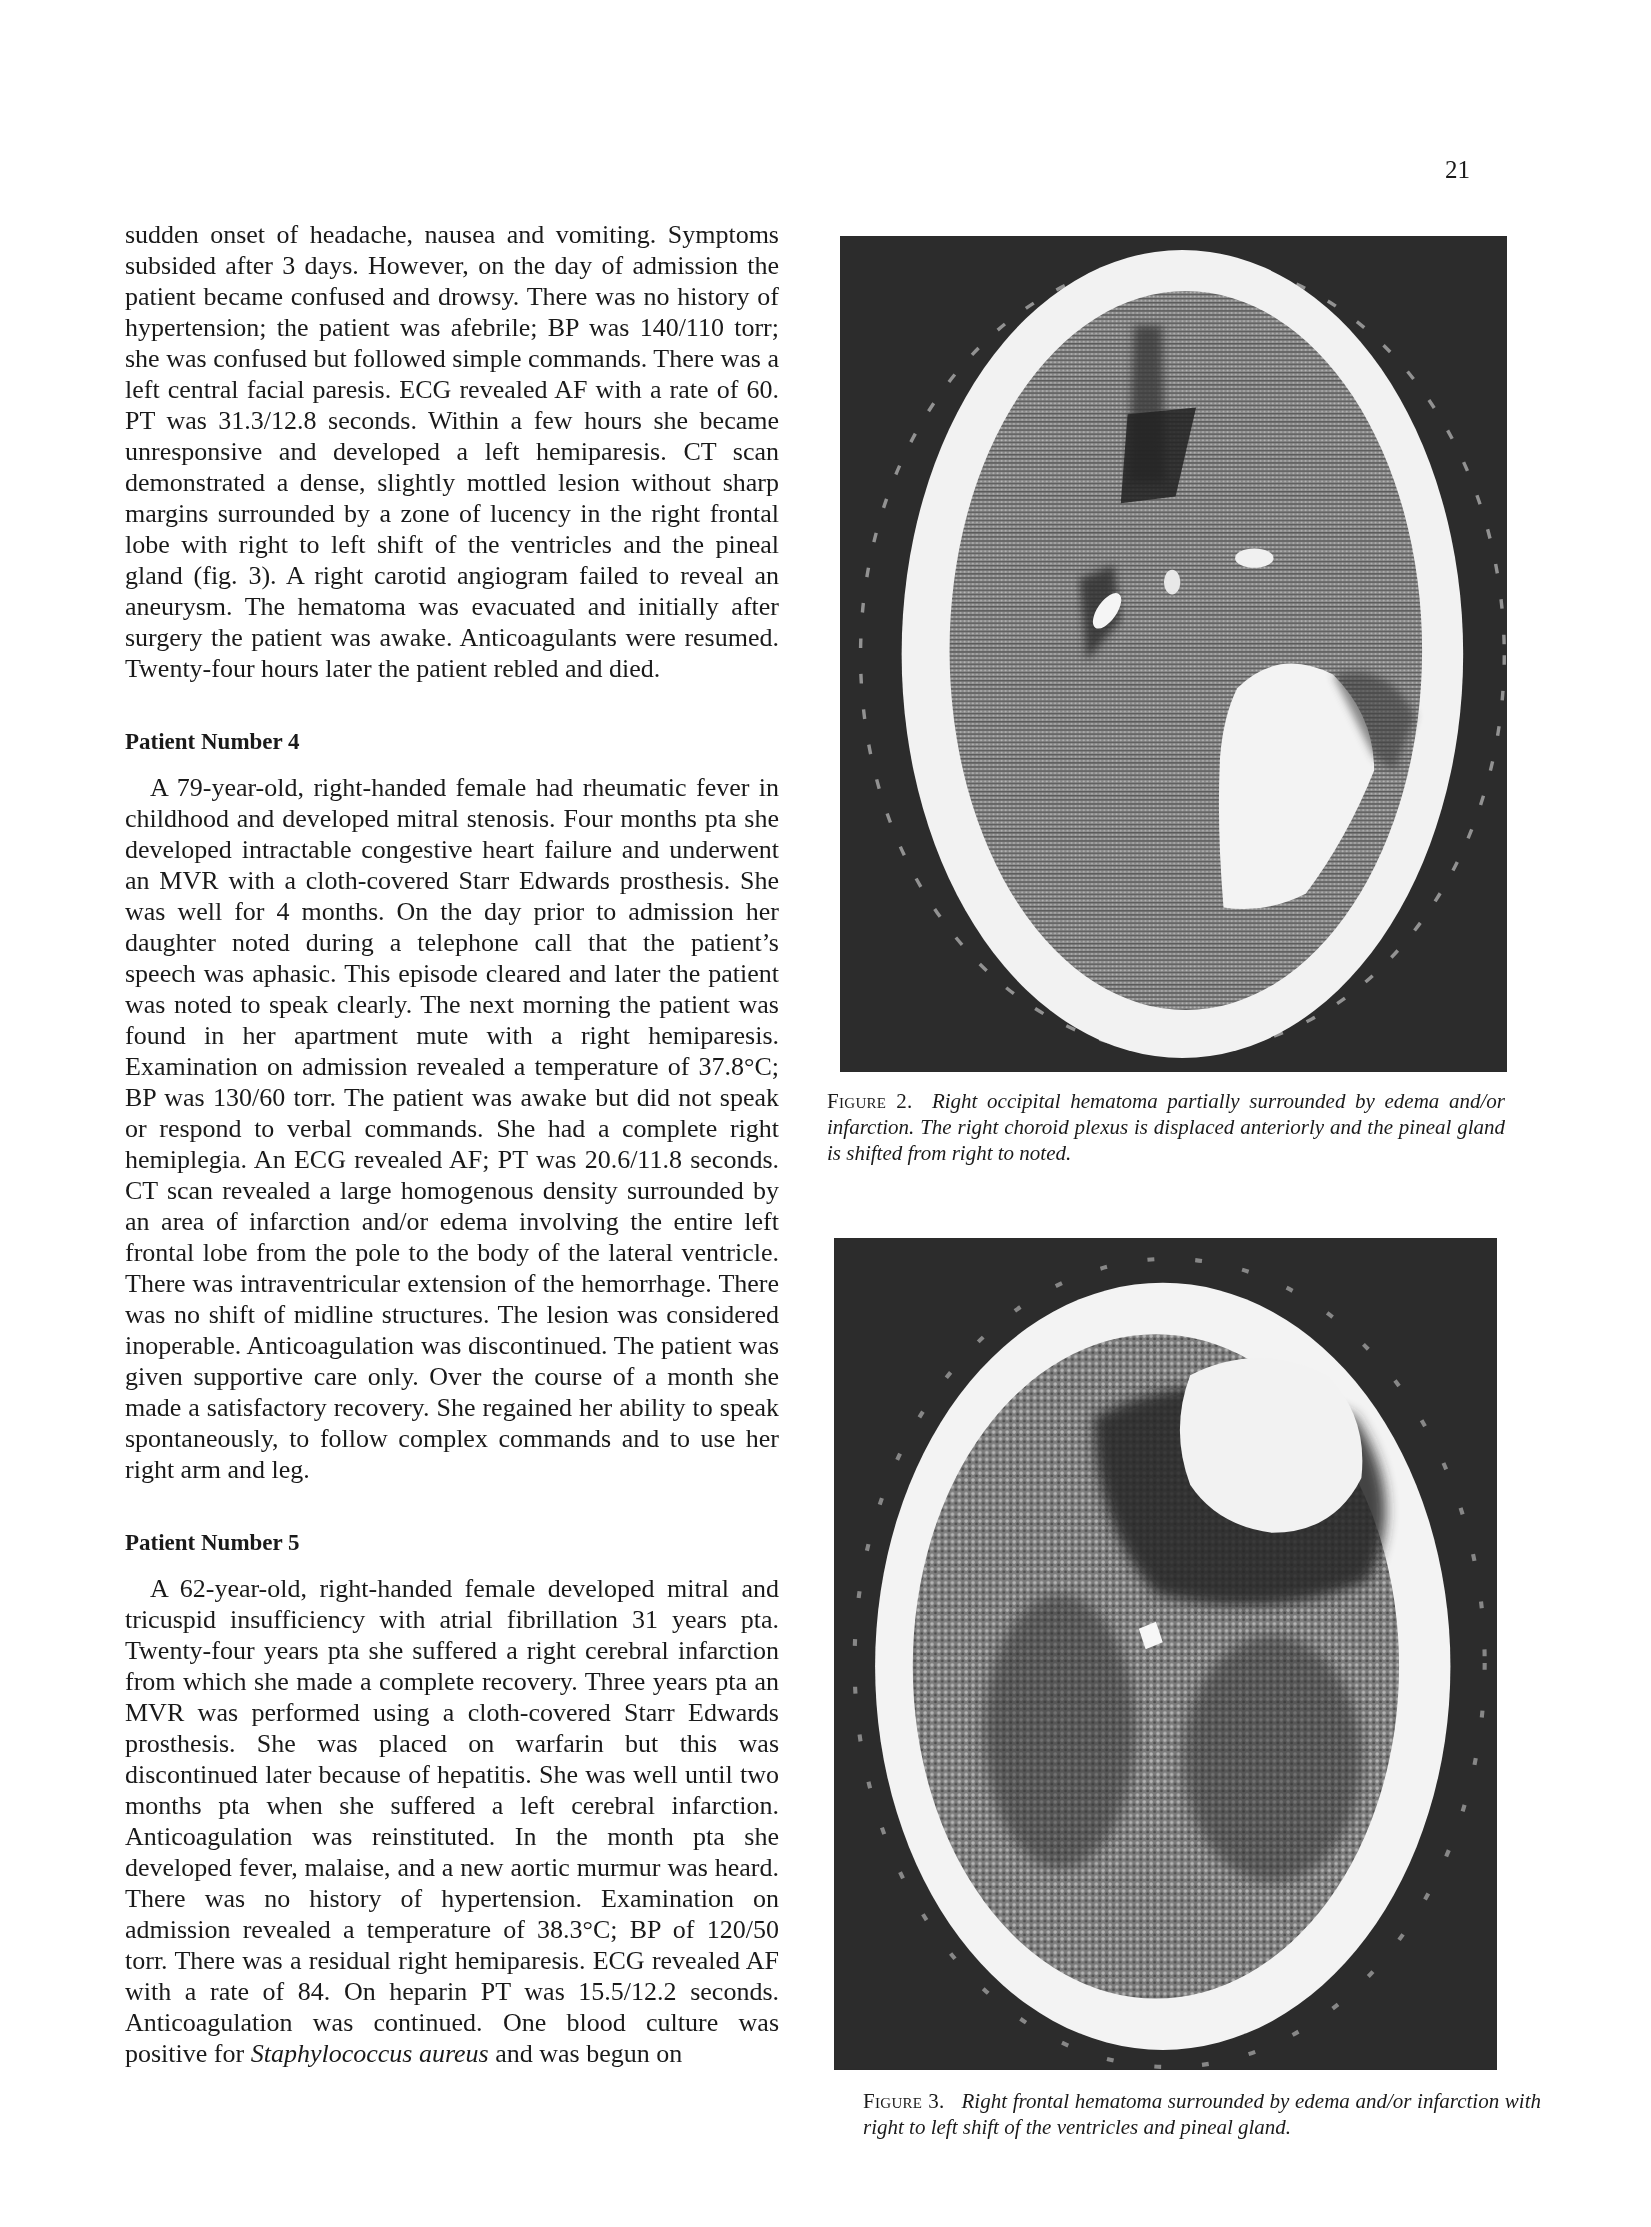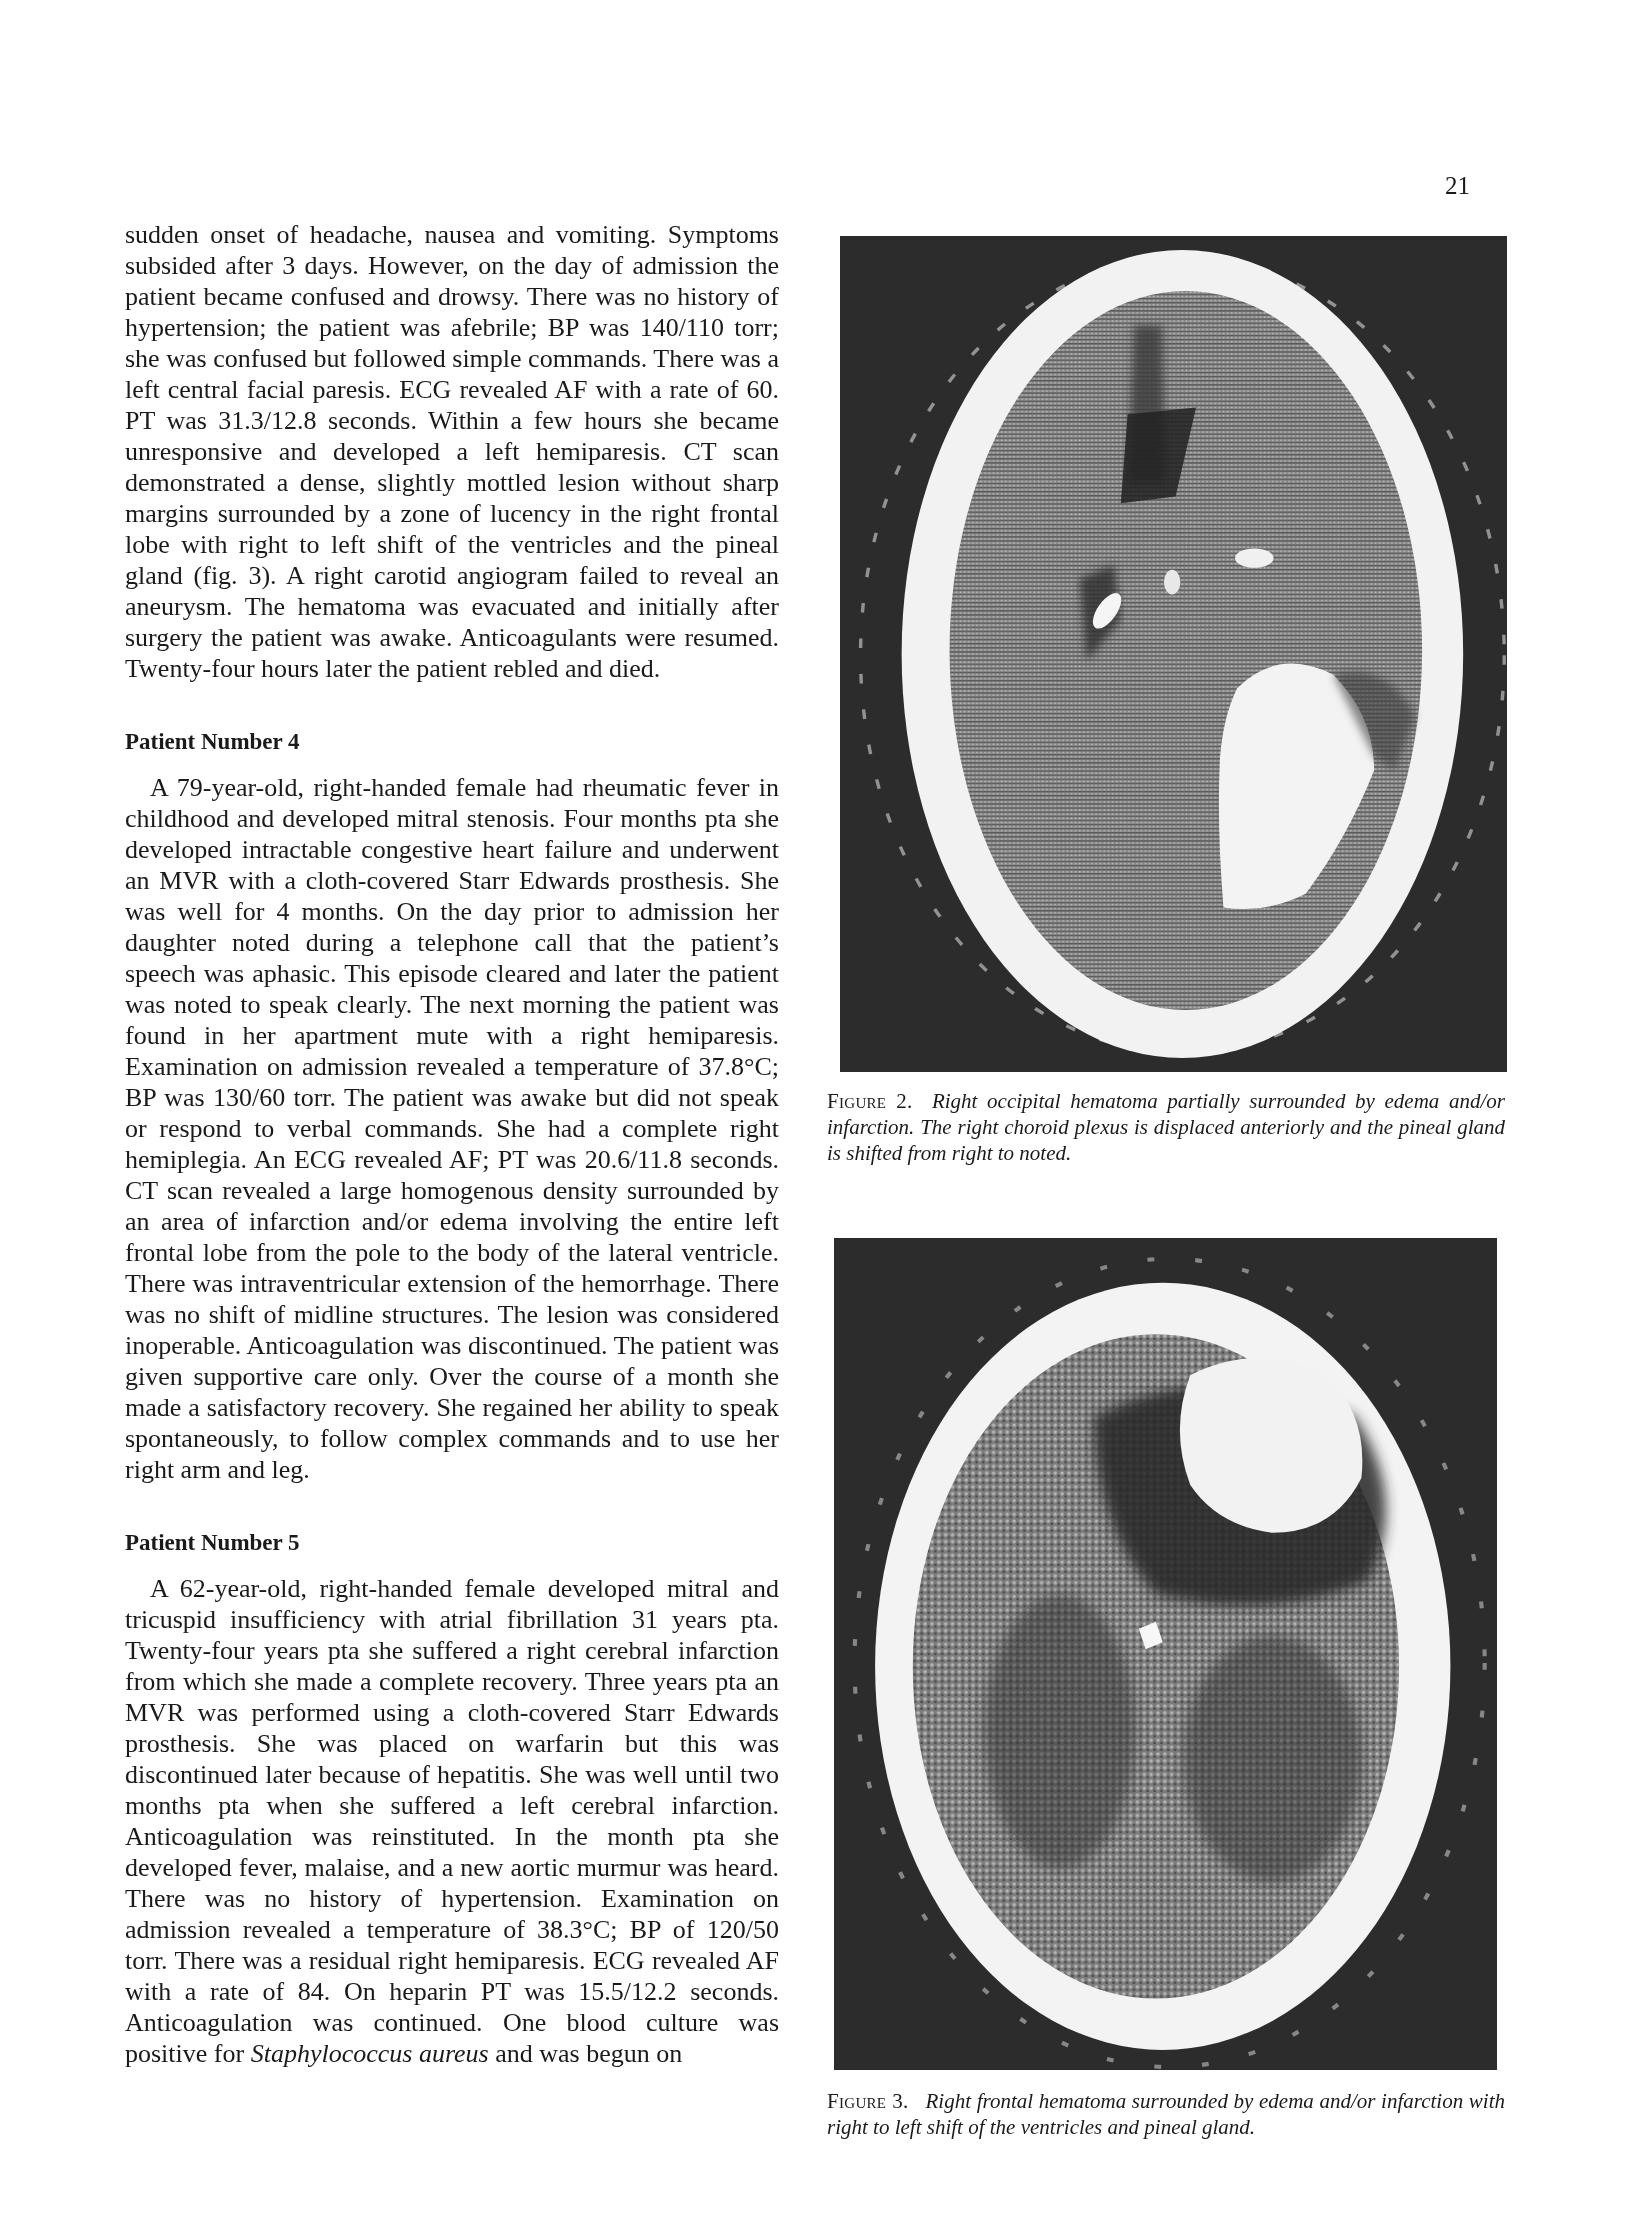--- a/index.html
+++ b/index.html
@@ -1,38 +1,38 @@
 <!DOCTYPE html>
 <html style="font-size:11px"><head>
 <meta charset="utf-8">
 <style>
   html, body { margin: 0; padding: 0; background: #ffffff; }
   body { width: 1651px; height: 2227px; position: relative; overflow: hidden;
          font-family: "Liberation Serif", "DejaVu Serif", serif; color: #1a1a1a; }
   .running-head { position: absolute; top: 156px; left: 0; width: 1651px; height: 34px; }
   .running-title { position: absolute; left: 488px; top: 0; font-size: 25px; letter-spacing: 0.3px; white-space: nowrap; }
   .running-title i { font-style: italic; }
-  .page-number { position: absolute; left: 1445px; top: 16px; font-size: 25px; text-align: right; }
+  .page-number { position: absolute; left: 1445px; top: 0; font-size: 25px; text-align: right; }
 
   .col-left { position: absolute; left: 125px; top: 219px; width: 654px; }
   .para { font-size: 26px; line-height: 31px; text-align: justify; margin: 0; hyphens: manual; }
   .para.indent { text-indent: 25px; }
   .section-heading { font-weight: bold; font-size: 23px; margin: 0; line-height: 31px; }
   .para i { font-style: italic; }
 
   .figure { position: absolute; background: #2b2b2b; overflow: hidden; }
   .fig2 { left: 840px; top: 236px; width: 667px; height: 836px; }
   .fig3 { left: 834px; top: 1238px; width: 663px; height: 832px; }
   .fig svg { display: block; }
 
   .caption { position: absolute; font-size: 21px; line-height: 26px; text-align: justify; }
   .caption .label { font-variant: small-caps; font-style: normal; letter-spacing: 0.3px; }
   .caption .text { font-style: italic; }
   .cap2 { left: 827px; top: 1088px; width: 678px; }
-  .cap3 { left: 827px; top: 2088px; width: 678px; }
+  .cap3 { left: 863px; top: 2088px; width: 678px; }
 </style>
 </head>
 <body>
 
 <div class="running-head">
   <div class="page-number">21</div>
 </div>
 
 <div class="col-left">
   <p class="para">sudden onset of headache, nausea and vomiting. Symptoms subsided after 3 days. However, on the day of admission the patient became confused and drowsy. There was no history of hypertension; the patient was afebrile; BP was 140/110 torr; she was confused but followed simple commands. There was a left central facial paresis. ECG revealed AF with a rate of 60. PT was 31.3/12.8 seconds. Within a few hours she became unresponsive and developed a left hemi­paresis. CT scan demonstrated a dense, slightly mottled le­sion without sharp margins surrounded by a zone of lucency in the right frontal lobe with right to left shift of the ven­tricles and the pineal gland (fig. 3). A right carotid angiogram failed to reveal an aneurysm. The hematoma was evacuated and initially after surgery the patient was awake. Anticoagulants were resumed. Twenty-four hours later the patient rebled and died.</p>

